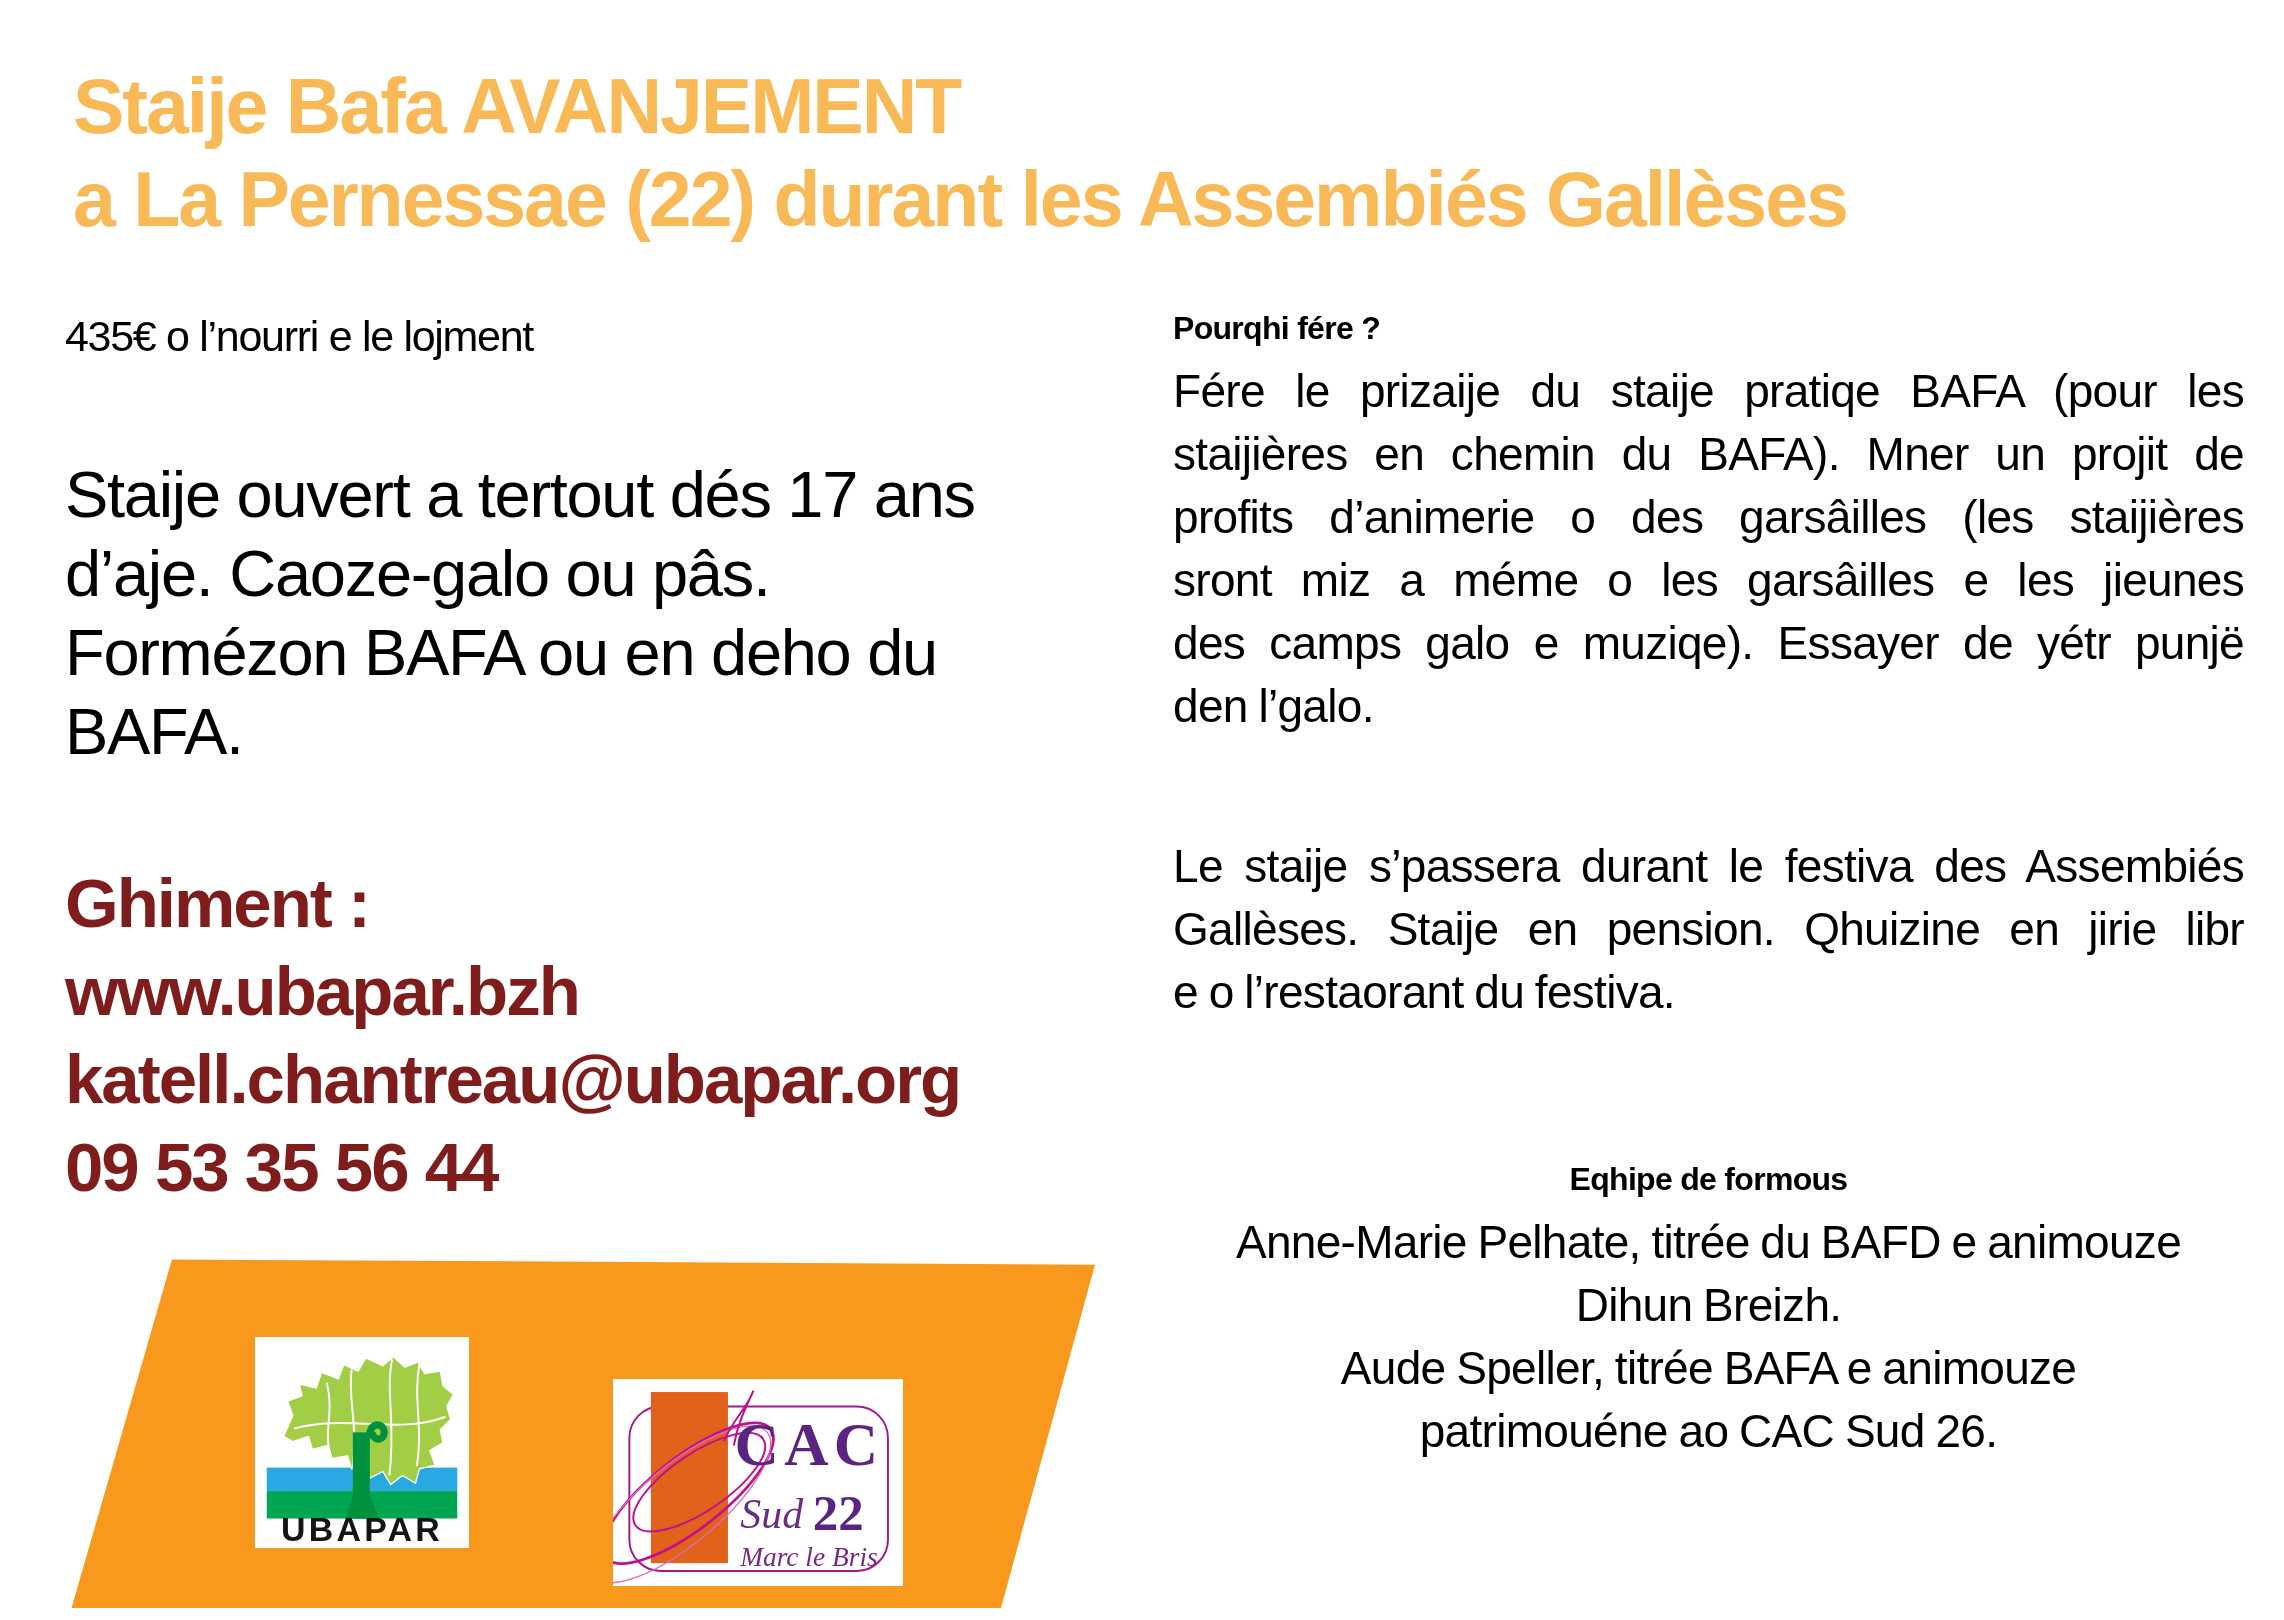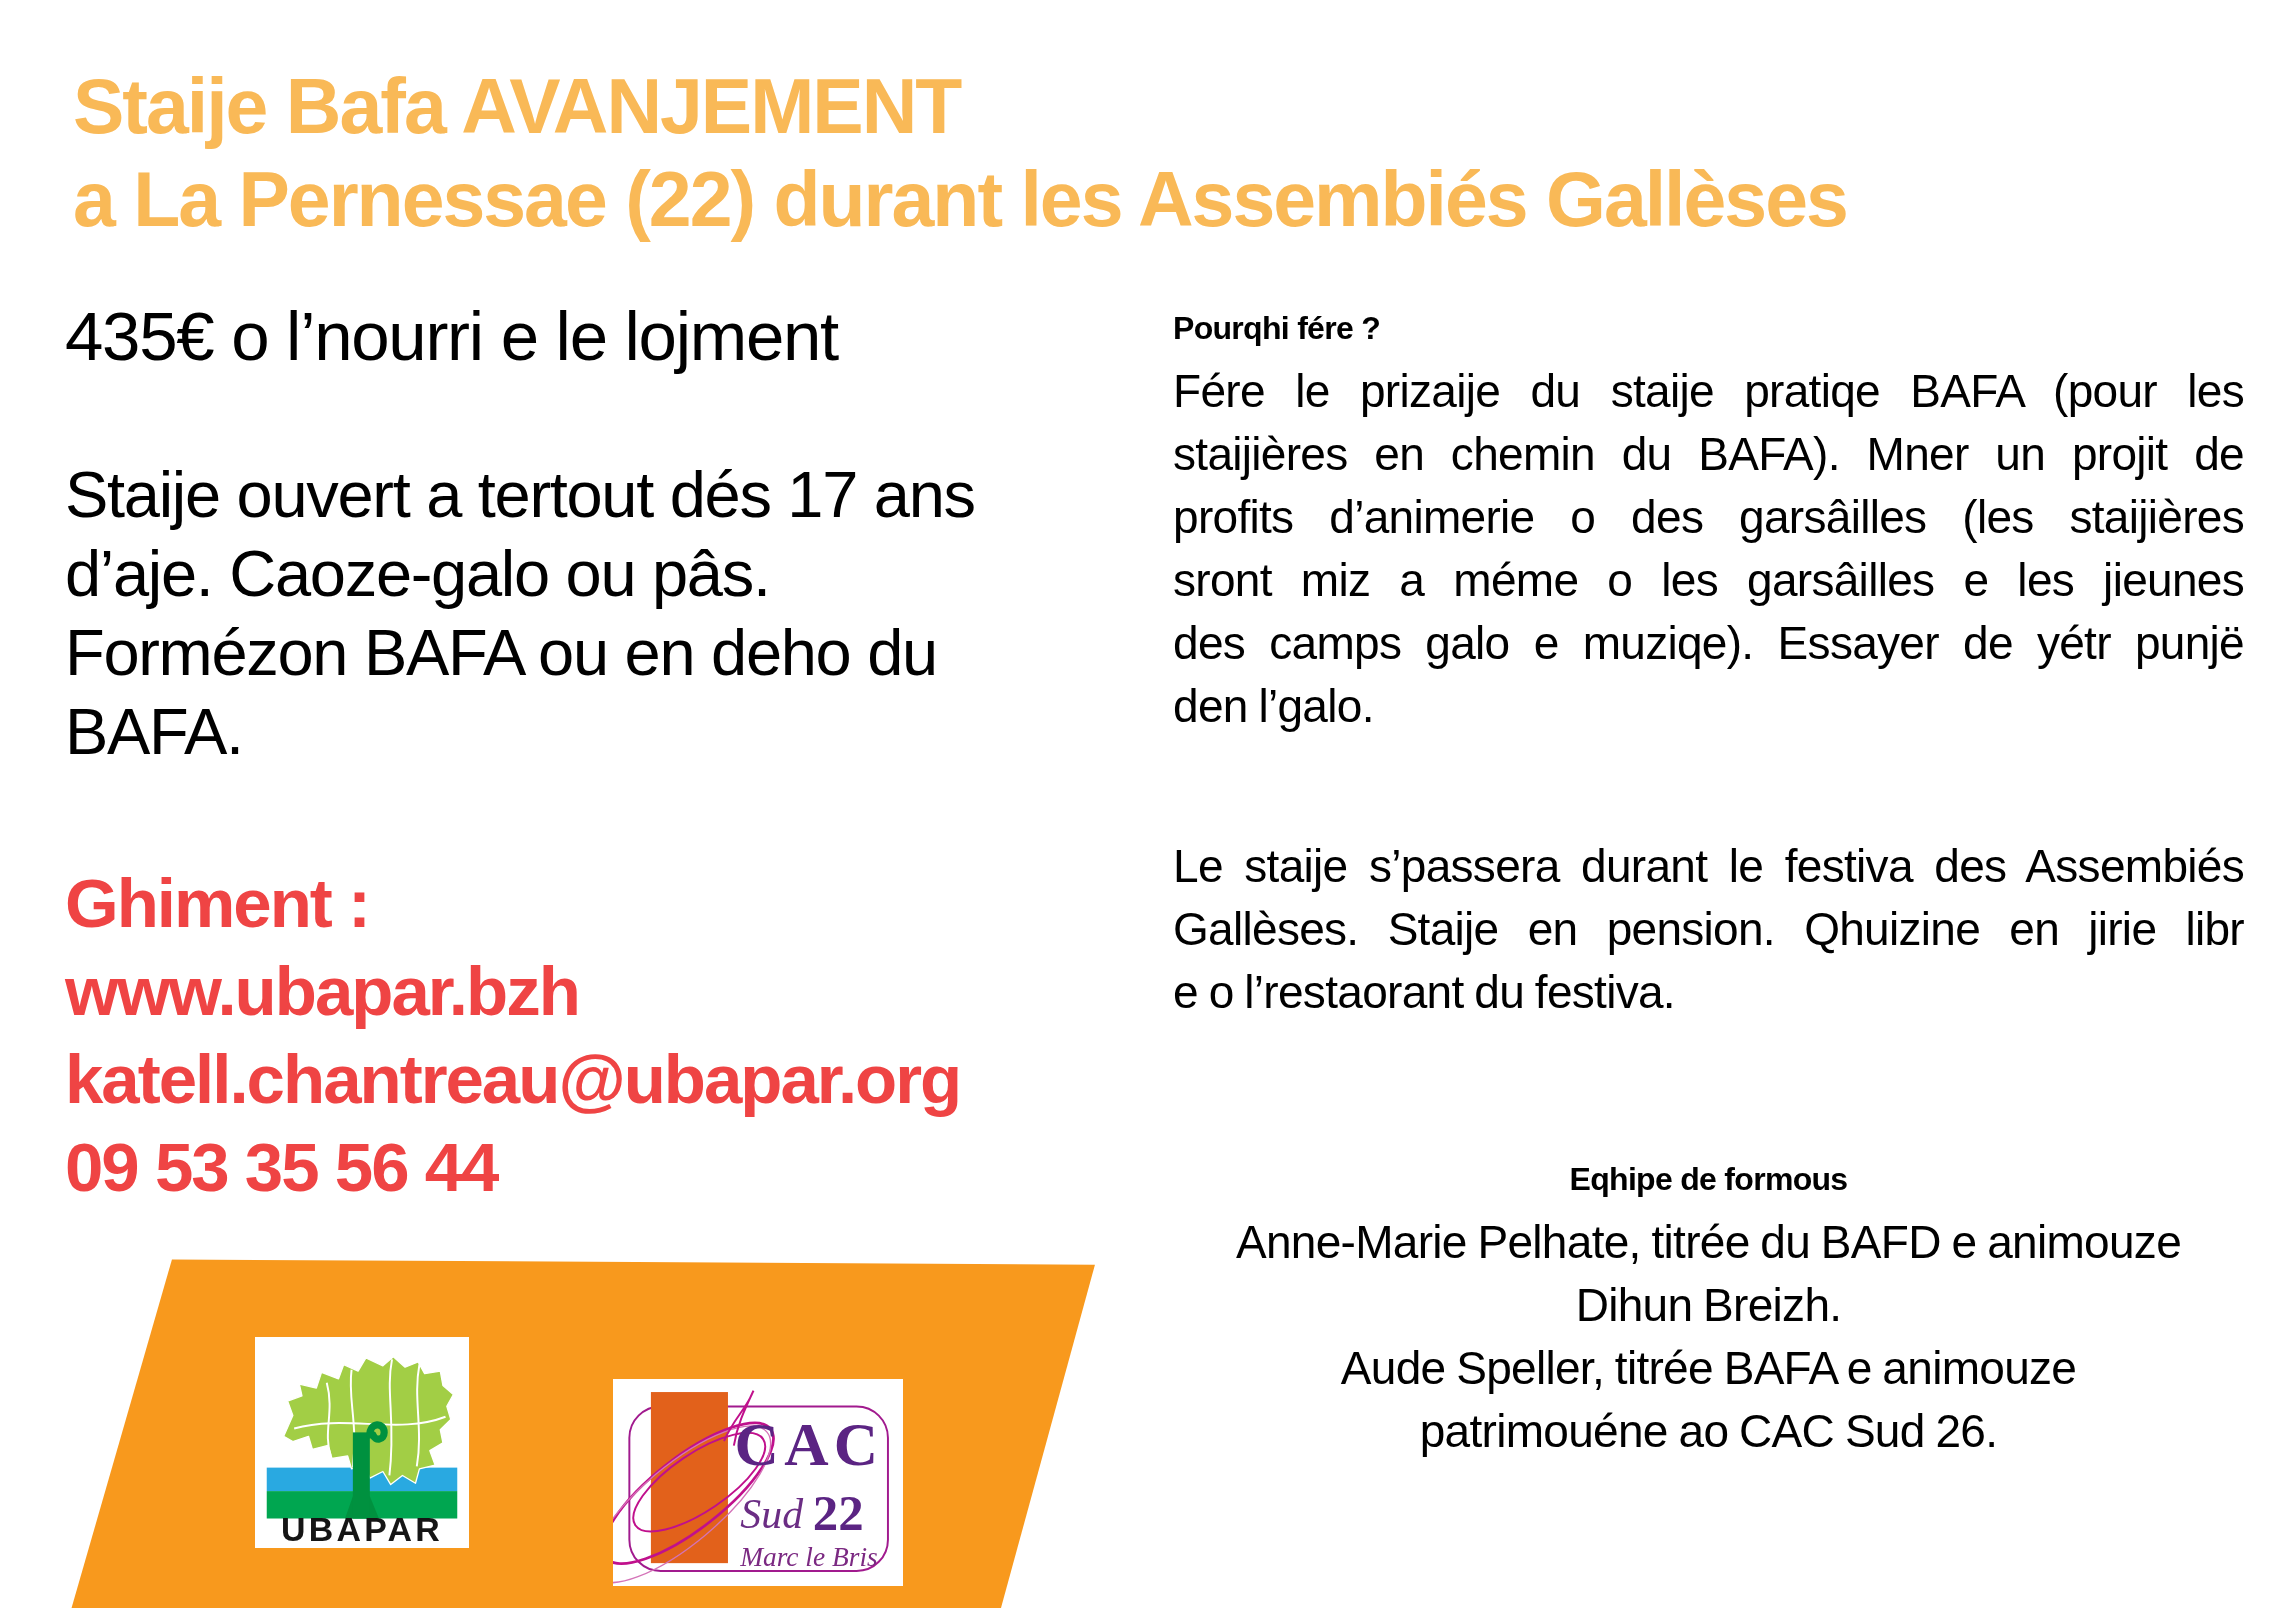--- a/index.html
+++ b/index.html
@@ -15,32 +15,32 @@
   .title{
     position:absolute;left:73px;top:60px;
     font-size:77px;line-height:93px;font-weight:bold;
     letter-spacing:-2px;
     color:#F9B957;
     white-space:nowrap;
   }
   
   .price{
     position:absolute;left:65px;top:297px;
-    font-size:69px;line-height:79px;letter-spacing:-1.3px;
+    font-size:43px;line-height:79px;letter-spacing:-1.3px;
     white-space:nowrap;
   }
   .info{
     position:absolute;left:65px;top:455px;
     font-size:65px;line-height:79px;letter-spacing:-1.3px;
     white-space:nowrap;
   }
   .contact{
     position:absolute;left:65px;top:860px;
     font-size:69px;line-height:88px;font-weight:bold;letter-spacing:-2px;
-    color:#ef4444;
+    color:#7f1d1d;
     white-space:nowrap;
   }
   
   .rightcol{position:absolute;left:1173px;width:1071px;}
   .sec{position:absolute;left:0;width:1071px;}
   .sec-0{top:297px;} .sec-1{top:835px;} .sec-2{top:1148px;text-align:center;}
   .sec h2{
     margin:0;font-size:32px;line-height:63px;font-weight:bold;letter-spacing:-0.7px;
   }
   .bline{

